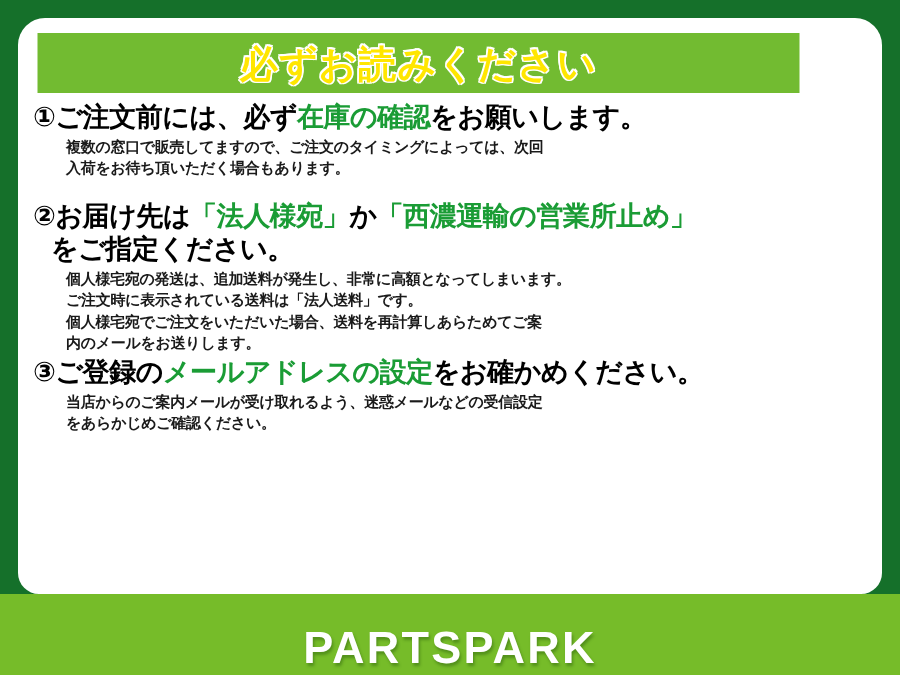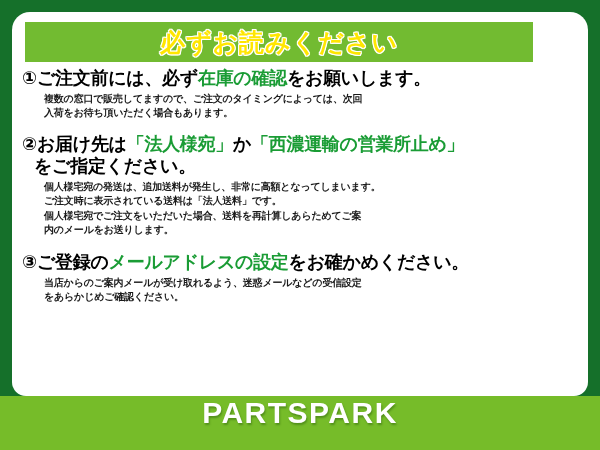--- a/index.html
+++ b/index.html
@@ -92,36 +92,36 @@
     line-height: 1.45;
     margin: 2px 0 0 22px;
     letter-spacing: -0.2px;
   }
   .item-body div {
     white-space: nowrap;
   }
 
   #item-1 { margin-top: 0; }
   #item-2 { margin-top: 13px; }
-  #item-3 { margin-top: 14px; }
+  #item-3 { }
 
   .heading-line2 {
     margin-left: 12px;
   }
 
   
   #footer-bar {
     position: absolute;
     left: 0;
     bottom: 0;
     width: 600px;
     height: 54px;
     background: #76bc29;
     display: flex;
-    align-items: flex-start;
+    align-items: flex-end;
     justify-content: center;
   }
   #brand-logo {
     color: #ffffff;
     font-size: 30px;
     font-weight: bold;
     letter-spacing: 1.5px;
     text-shadow: 1px 2px 2px rgba(40,90,10,0.45);
   }
 </style>

